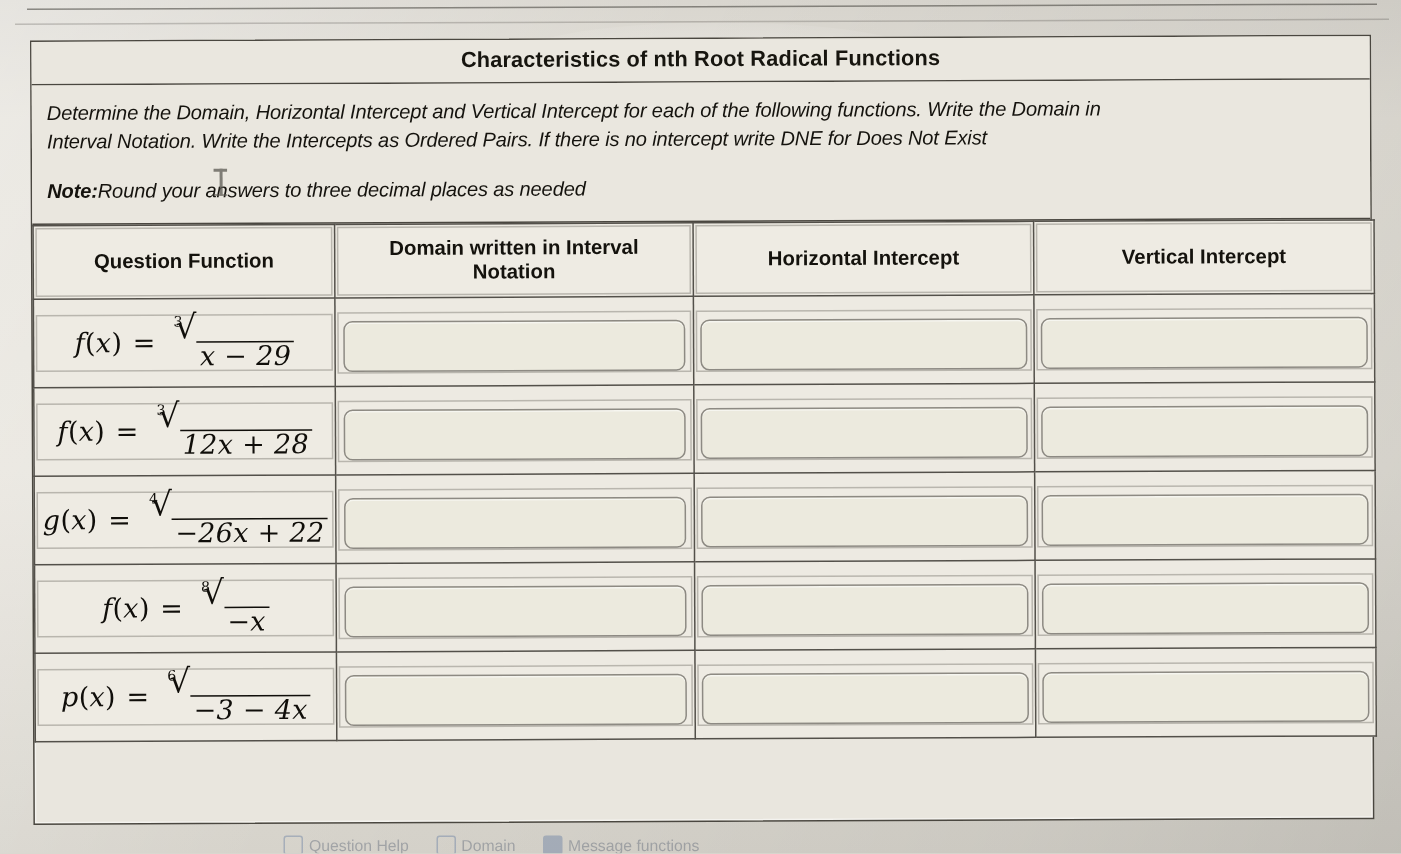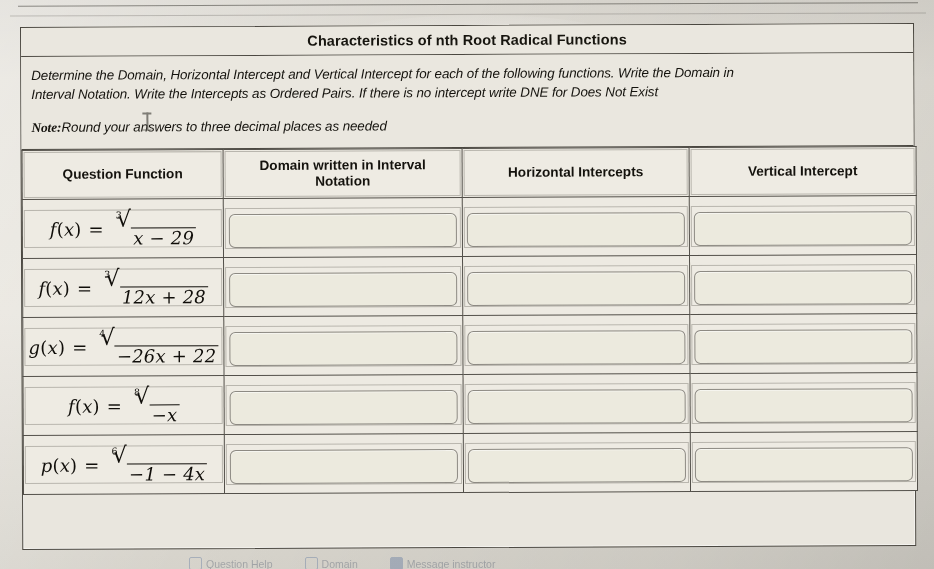--- a/index.html
+++ b/index.html
@@ -74,21 +74,20 @@
     line-height: 1.42;
     color: #15130e;
     letter-spacing: -0.1px;
   }
   .instructions .note {
     margin-top: 14px;
   }
   .instructions .note b {
     font-style: italic;
     font-weight: bold;
-    font-family: Liberation Serif, serif;
   }
 
   
   .caret-artifact {
     position: absolute;
     left: 121px;
     top: 85px;
     width: 9px;
     height: 18px;
     pointer-events: none;
@@ -220,21 +219,21 @@
     height: 16px;
     overflow: hidden;
     pointer-events: none;
   }
   #footer-strip .items {
     position: absolute;
     left: 150px;
     top: 4px;
     display: flex;
     align-items: center;
-    gap: 32px;
+    gap: 18px;
     opacity: 0.30;
     filter: blur(0.4px);
     padding-left: 39px;
   }
   #footer-strip .fitem {
     display: flex;
     align-items: center;
     gap: 4px;
     font-size: 10.5px;
     color: #2b3a55;
@@ -295,21 +294,21 @@
               <span>Question Function</span>
             </div>
         </th>
         <th class="col-dom">
           <div class="cellwrap">
               <span>Domain written in Interval Notation</span>
             </div>
         </th>
         <th class="col-hz">
           <div class="cellwrap">
-              <span>Horizontal Intercepts</span>
+              <span>Horizontal Intercept</span>
             </div>
         </th>
         <th class="col-vt">
           <div class="cellwrap">
               <span>Vertical Intercept</span>
             </div>
         </th>
       </tr>
     </thead>
     <tbody id="table-body">
@@ -450,21 +449,21 @@
             <div class="cellwrap">
               <span class="math">
                 <span class="var">p</span>
                 <span class="lp">(</span>
                 <span class="var">x</span>
                 <span class="rp">)</span>
                 <span class="eq">=</span>
                 <span class="radical">
                   <span class="index">6</span>
                   <span class="sign">√</span>
-                  <span class="radicand var">−1 − 4x</span>
+                  <span class="radicand var">−3 − 4x</span>
                 </span>
               </span>
             </div>
           </td>
           <td class="input-cell dom-cell">
             <div class="cellwrap">
               <input type="text" class="answer-box" style="">
             </div>
           </td>
           <td class="input-cell hz-cell">
@@ -487,16 +486,16 @@
       <div class="fitem">
         <span class="fbox"></span>
         <span>Question Help</span>
       </div>
       <div class="fitem">
         <span class="fbox"></span>
         <span>Domain</span>
       </div>
       <div class="fitem">
         <span class="fbox filled"></span>
-        <span>Message instructor</span>
+        <span>Message functions</span>
       </div>
     </div>
 </div>
 
 </body></html>

